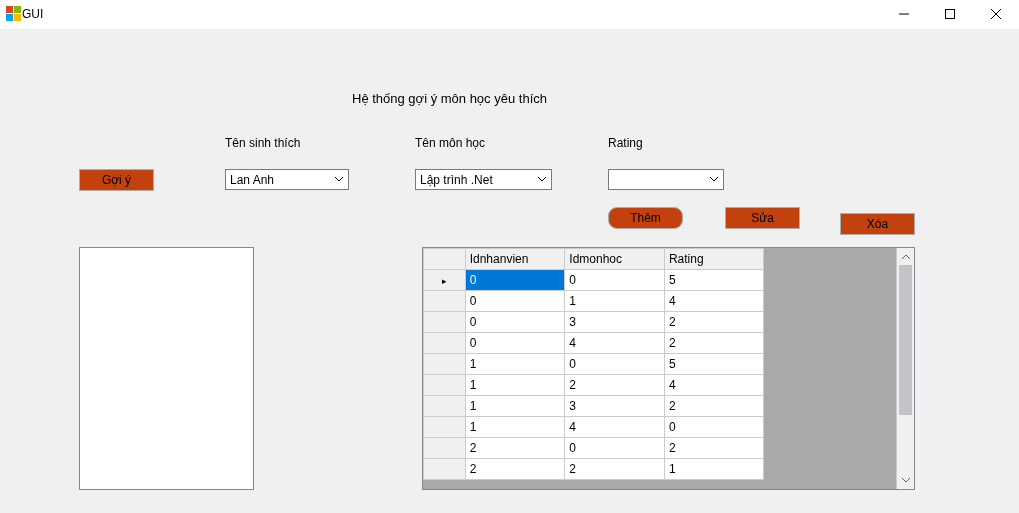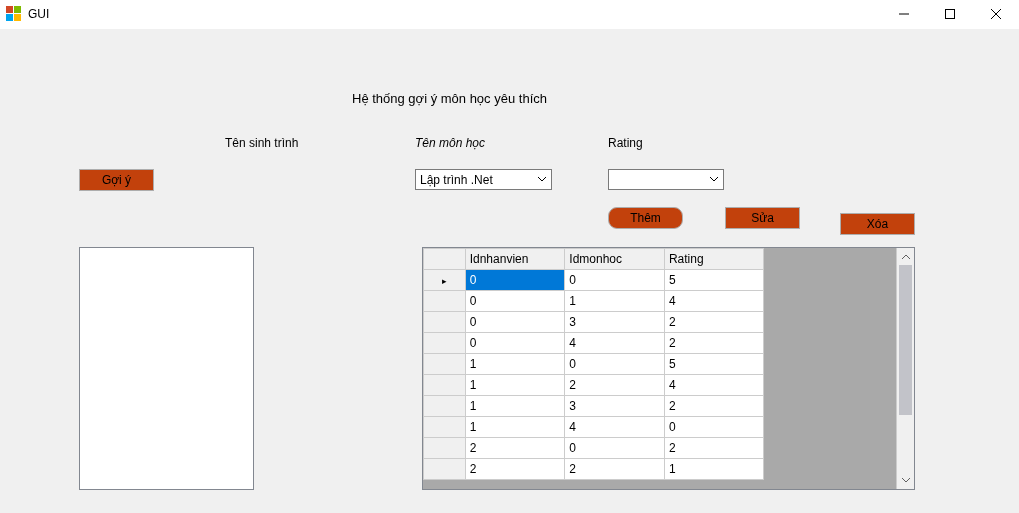--- a/index.html
+++ b/index.html
@@ -19,21 +19,21 @@
     background: #fff;
     display: flex;
     align-items: center;
     justify-content: space-between;
     border-bottom: 1px solid #fff;
   }
   .titlebar .left {
     display: flex;
     align-items: center;
     padding-left: 6px;
-    gap: 6px;
+    gap: 0;
   }
   .app-icon {
     width: 16px;
     height: 16px;
     display: inline-block;
     position: relative;
   }
   .app-icon .q1 { position:absolute; top:0; left:0; width:7px; height:7px; background:#d24726; }
   .app-icon .q2 { position:absolute; top:0; left:8px; width:7px; height:7px; background:#7fba00; }
   .app-icon .q3 { position:absolute; top:8px; left:0; width:7px; height:7px; background:#00a4ef; }
@@ -200,28 +200,36 @@
           <line x1="10" y1="0" x2="0" y2="10" stroke="#000" stroke-width="1"></line>
         </svg>
     </div>
   </div>
 </div>
 
 <div class="client">
 
   <div class="label heading" style="left:352px; top:62px;">Hệ thống gợi ý môn học yêu thích</div>
 
-  <div class="label" style="left:225px; top:107px;">Tên sinh trình</div>
-  <div class="label" style="left:415px; top:107px;font-style:italic;">Tên môn học</div>
+  <div class="label" style="left:225px; top:107px;">Tên sinh thích</div>
+  <div class="label" style="left:415px; top:107px;">Tên môn học</div>
   <div class="label" style="left:608px; top:107px;">Rating</div>
 
   <div class="btn" style="left:79px; top:140px; width:75px;">
     <span>Gợi ý</span>
   </div>
 
+  <div class="combo" style="left:225px; top:140px; width:124px;">
+    <span>Lan Anh</span>
+    <span class="arrow">
+      <svg width="8" height="5">
+          <polyline points="0,0 4,4 8,0" fill="none" stroke="#000" stroke-width="1"></polyline>
+        </svg>
+    </span>
+  </div>
 
   <div class="combo" style="left:415px; top:140px; width:137px;gap:41px;">
     <span>Lập trình .Net</span>
     <span class="arrow">
       <svg width="8" height="5">
           <polyline points="0,0 4,4 8,0" fill="none" stroke="#000" stroke-width="1"></polyline>
         </svg>
     </span>
   </div>
 

